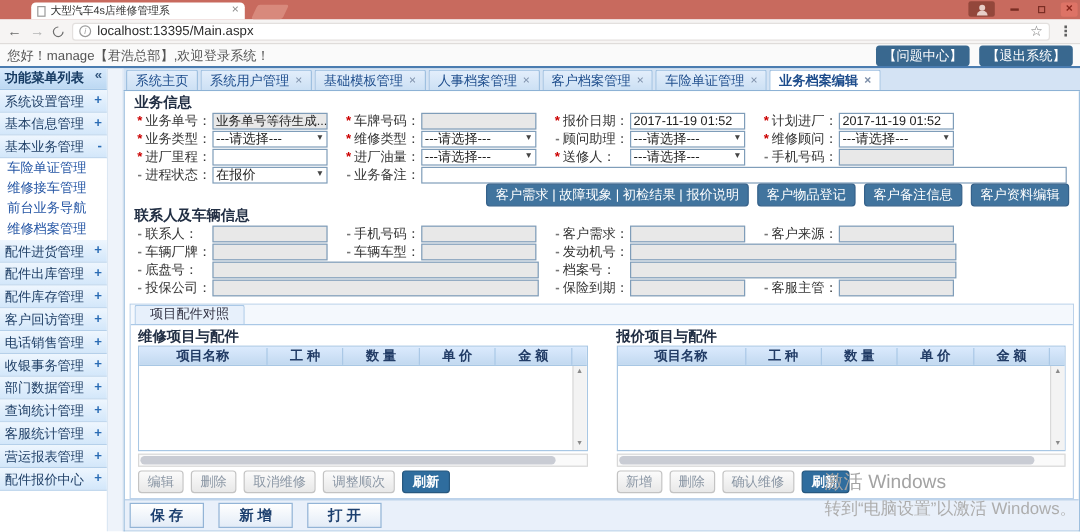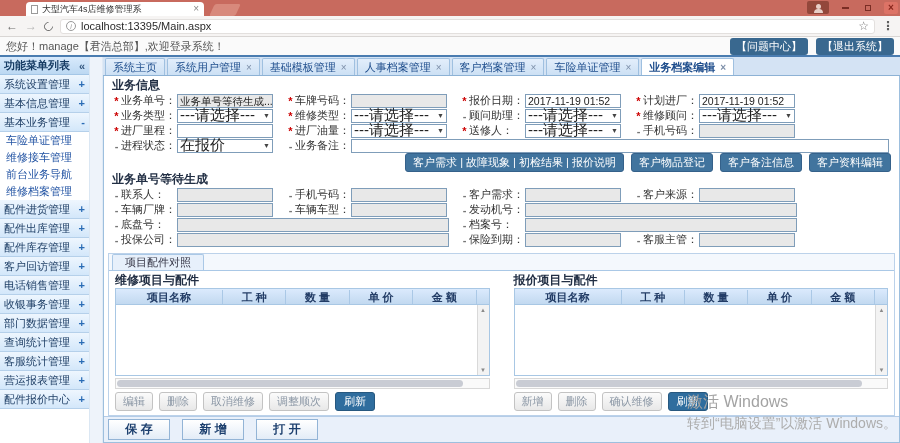--- a/index.html
+++ b/index.html
@@ -36,21 +36,21 @@
   
   .welcome{height:20px;background:#fafafa;border-bottom:2px solid #4a7cb0;display:flex;align-items:center;padding:0 6px;color:#555}
   .welcome-text{flex:1;font-size:11px}
   .hdr-btns{display:flex;gap:8px}
   .hbtn{background:#39688f;color:#fff;border-radius:3px;padding:1px 6px;font-size:11px;cursor:pointer}
 
   
   .main{display:flex;height:386px}
   .sidebar{width:90px;flex:none;background:#fff;border-right:1px solid #dbe7f3}
   .sb-header{height:18px;background:linear-gradient(#d8eafc,#bcd8f2);border-bottom:1px solid #a4c6e6;
-             display:flex;align-items:center;padding:0 4px;font-weight:bold;color:#173c64}
+             display:flex;align-items:flex-start;padding:0 4px;font-weight:bold;color:#173c64}
   .sb-header .t{flex:1}
   .sb-collapse{color:#33567e;font-weight:bold}
   .sb-item{height:19px;background:linear-gradient(#eef6fe,#d3e7fa);border-bottom:1px solid #b5d0ea;
            display:flex;align-items:center;padding:0 4px;color:#1f3f66;cursor:pointer}
   .sb-item .t{flex:1;white-space:nowrap;overflow:hidden}
   .sb-exp{color:#2a6cb5;font-weight:bold}
   .sb-sub{height:17px;line-height:17px;padding-left:6px;color:#2455a4;background:#fff;cursor:pointer;white-space:nowrap}
   .splitter{width:13px;flex:none;background:#eef3fa;border-right:1px solid #e0eaf5}
   .content{flex:1;display:flex;flex-direction:column;min-width:0}
 
@@ -71,21 +71,21 @@
   .fmark{width:9px;text-align:center;font-weight:bold}
   .fmark.req{color:#cc0000}
   .fmark.opt{color:#777}
   .flbl{width:56px;white-space:nowrap;overflow:hidden;color:#333}
   .fipt{width:96px;height:14px;border:1px solid #7f9db9;background:#fff;font-size:10.5px;line-height:12px;
         padding:0 2px;white-space:nowrap;overflow:hidden}
   .fipt.ro{background:#e8e8e8}
   .fipt.w2{width:272px}
   .fipt.wrest{flex:1;margin-right:10px;width:auto}
   .fsel{width:96px;height:14px;border:1px solid #7f9db9;background:#fff;display:flex;align-items:center;padding:0 2px;cursor:pointer}
-  .fsel-v{flex:1;font-size:15px;white-space:nowrap;overflow:hidden}
+  .fsel-v{flex:1;font-size:11px;white-space:nowrap;overflow:hidden}
   .caret{font-size:7px;color:#444}
 
   .act-row{display:flex;justify-content:flex-end;align-items:center;gap:7px;height:20px;padding-right:8px}
   .abtn{background:#41749e;border:1px solid #35618a;color:#fff;border-radius:3px;padding:1px 7px;font-size:11px;cursor:pointer;white-space:nowrap}
 
   
   .detailwrap{margin:6px 4px 0 4px;border:1px solid #bcd2ea;background:#fff}
   .subtabs{height:17px;background:#f4f8fd;border-bottom:1px solid #aac8e6;padding-left:3px;display:flex;align-items:flex-end}
   .subtab{height:16px;line-height:15px;border:1px solid #aac8e6;border-bottom:none;background:#e7f0fb;
           padding:0 12px;font-size:11px;color:#334;border-radius:2px 2px 0 0;cursor:pointer}
@@ -99,21 +99,21 @@
   .th-sp{width:12px;flex:none}
   .tbody{height:70px;background:#fff;display:flex}
   .tb-main{flex:1}
   .vscroll{width:12px;background:#f3f3f3;border-left:1px solid #d9d9d9;display:flex;flex-direction:column;
            justify-content:space-between;align-items:center;font-size:6px;color:#8a8a8a;padding:2px 0}
   .hscroll{height:11px;border:1px solid #d8d8d8;background:#fafafa;margin-top:2px;position:relative}
   .hthumb{position:absolute;left:1px;top:1px;bottom:1px;width:93%;background:#c9ccd4;border-radius:4px}
   .tbtns{display:flex;gap:6px;margin-top:3px;align-items:center}
   .gbtn{background:linear-gradient(#fbfbfb,#e8e8e8);border:1px solid #c3c3c3;border-radius:3px;color:#8b97a5;
         padding:1px 7px;font-size:11px;cursor:pointer;white-space:nowrap}
-  .bbtn{background:#2f6d9e;border:1px solid #27587f;border-radius:3px;color:#fff;padding:1px 8px;font-size:11px;font-weight:normal;cursor:pointer}
+  .bbtn{background:#2f6d9e;border:1px solid #27587f;border-radius:3px;color:#fff;padding:1px 8px;font-size:11px;font-weight:bold;cursor:pointer}
 
   
   .footerbar{margin-top:auto;background:#e9f0fa;border-top:1px solid #b4cce7;padding:2px 4px;display:flex;gap:12px}
   .fbtn{min-width:62px;text-align:center;border:1px solid #93b4d6;background:linear-gradient(#ffffff,#e3ecf7);
         color:#1c3f6e;font-weight:bold;font-size:12px;padding:1px 8px;cursor:pointer;white-space:nowrap}
 
   
   .watermark{position:absolute;left:687px;top:392px;z-index:5;pointer-events:none}
   .wm1{font-size:16px;color:#a3a3a3}
   .wm2{font-size:14px;color:#adadad;margin-top:2px}
@@ -364,21 +364,21 @@
             <span class="fipt wrest"></span>
           </div>
       </div>
       <div class="act-row">
         <span class="abtn">客户需求 | 故障现象 | 初检结果 | 报价说明</span>
         <span class="abtn">客户物品登记</span>
         <span class="abtn">客户备注信息</span>
         <span class="abtn">客户资料编辑</span>
       </div>
 
-      <div class="sec-title">业务单号等待生成</div>
+      <div class="sec-title">联系人及车辆信息</div>
       <div class="frow">
         <div class="fcell">
             <span class="fmark opt">-</span>
             <span class="flbl">联系人：</span>
             <span class="fipt ro"></span>
           </div>
         <div class="fcell">
             <span class="fmark opt">-</span>
             <span class="flbl">手机号码：</span>
             <span class="fipt ro"></span>

